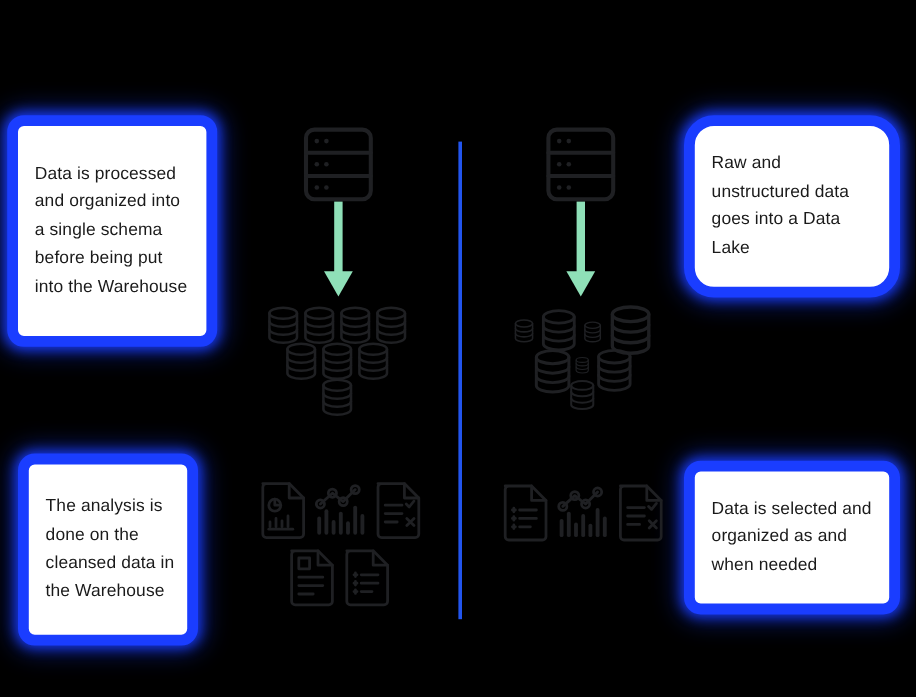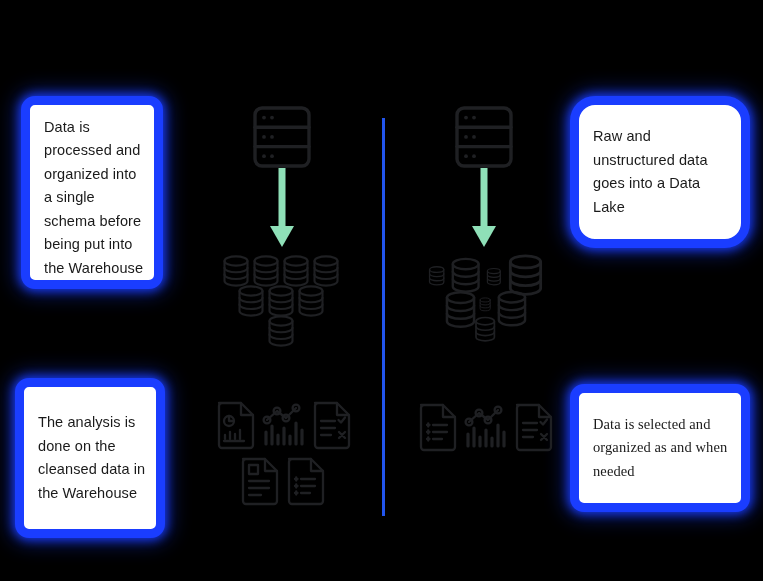--- a/index.html
+++ b/index.html
@@ -30,24 +30,24 @@
   }
   .callout-text {
     color: #1a1a1a;
     font-size: 14.5px;
     line-height: 23.5px;
     letter-spacing: 0.1px;
     padding: 0 10px 0 14px;
     white-space: pre-line;
   }
 
-  #callout-tl { left: 21px;  top: 96px;  width: 142px; height: 193px; align-items: flex-end; }
+  #callout-tl { left: 6px;  top: 96px;  width: 175px; height: 193px; }
   #callout-tr { left: 570px; top: 96px;  width: 180px; height: 152px; border-radius: 25px; }
   #callout-bl { left: 15px;  top: 378px; width: 150px; height: 160px; }
-  #callout-br { left: 570px; top: 384px; width: 180px; height: 128px; font-family: Liberation Serif, serif; }
+  #callout-br { left: 570px; top: 384px; width: 180px; height: 128px; }
 
   
   #divider {
     position: absolute;
     left: 382px;
     top: 118px;
     width: 3px;
     height: 398px;
     background: #2255ee;
   }

